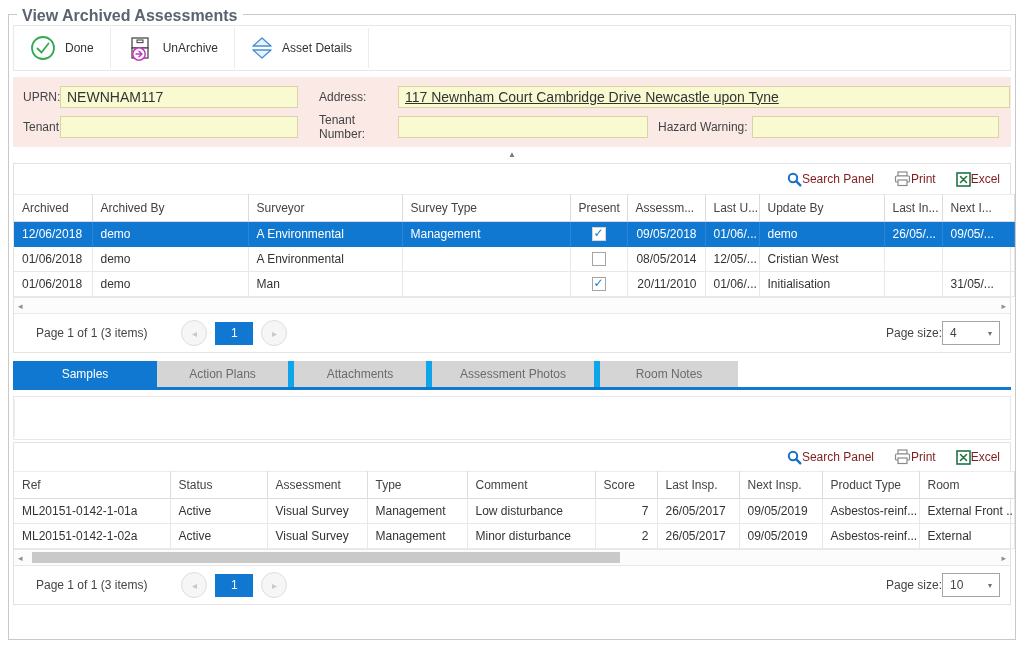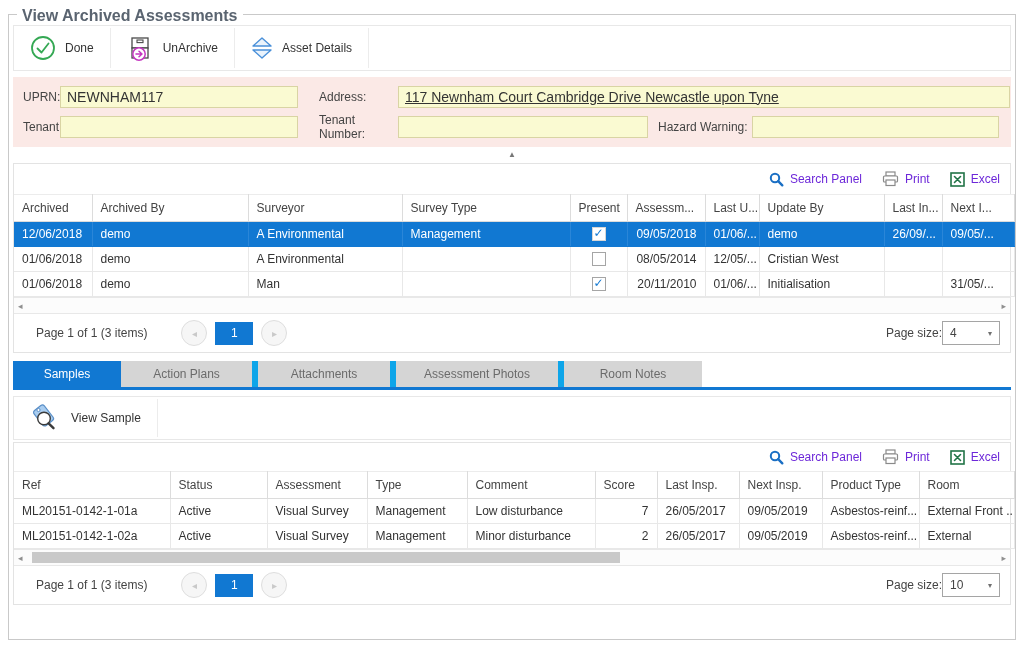--- a/index.html
+++ b/index.html
@@ -29,21 +29,21 @@
   .in-tenantnum { width:250px; }
   .lbl-hazard { width:104px; padding-left:10px; }
   .in-hazard { width:247px; }
 
   
   .splitter { height:14px; display:flex; align-items:center; justify-content:center; color:#777; font-size:8px; cursor:default; }
 
   
   .grid-panel { margin:2px 4px 0; border:1px solid #e3e3e3; background:#fff; }
   .grid-tools { height:30px; display:flex; align-items:center; justify-content:flex-end; gap:20px; padding:0 10px; }
-  .tool-link { display:flex; align-items:center; gap:6px; color:#6d28d9; cursor:default; }
+  .tool-link { display:flex; align-items:center; color:#7f1d1d; cursor:default; }
 
   table { border-collapse:collapse; table-layout:fixed; width:1000px; }
   th { font-weight:normal; text-align:left; color:#444; padding:5px 8px; height:27px; border-right:1px solid #dcdcdc; border-bottom:1px solid #dcdcdc; border-top:1px solid #ececec; overflow:hidden; white-space:nowrap; background:#fff; }
   th:first-child { border-left:none; }
   td { padding:4px 8px; height:25px; border-right:1px solid #e8e8e8; border-bottom:1px solid #e8e8e8; overflow:hidden; white-space:nowrap; color:#333; }
   tr.selected td { background:#1178d2; color:#fff; border-right-color:#2a86d8; border-bottom-color:#1178d2; }
   td.num { text-align:right; }
   td.center { text-align:center; }
 
   .checkbox { display:inline-block; width:14px; height:14px; background:#fff; border:1px solid #a5a5a5; position:relative; vertical-align:middle; }
@@ -61,21 +61,21 @@
   .pg-circle { width:26px; height:26px; border-radius:50%; border:1px solid #dedede; background:#f6f6f6; display:flex; align-items:center; justify-content:center; color:#c9c9c9; font-size:10px; }
   .pg-num { min-width:38px; height:23px; background:#1178d2; color:#fff; display:flex; align-items:center; justify-content:center; }
   .pager-right { margin-left:auto; display:flex; align-items:center; gap:0; }
   .pagesize-dd { width:58px; height:24px; border:1px solid #a5a5a5; background:#fff; display:flex; align-items:center; justify-content:space-between; padding:0 7px; }
   .dd-arrow { color:#707070; font-size:8px; }
 
   
   .tabs { margin:8px 4px 0; display:flex; height:26px; }
   .tab { display:flex; align-items:center; justify-content:center; background:#d5d5d5; color:#6b6b6b; border-right:6px solid #0ea5e9; cursor:default; }
   .tab.active { background:#1178d2; color:#fff; border-right:none; }
-  .t1{width:108px;} .t2{width:137px;} .t3{width:138px;} .t4{width:168px;} .t5{width:138px; border-right:none;}
+  .t1{width:144px;} .t2{width:137px;} .t3{width:138px;} .t4{width:168px;} .t5{width:138px; border-right:none;}
   .tab-line { margin:0 4px; height:3px; background:#1178d2; }
 
   
   .sample-bar { margin:6px 4px 0; height:44px; border:1px solid #e8e8e8; display:flex; align-items:stretch; background:#fff; }
 
   svg { display:block; }
 </style>
 </head>
 <body>
 
@@ -201,21 +201,21 @@
       <tbody>
         <tr class="selected">
           <td>12/06/2018</td>
           <td>demo</td>
           <td>A Environmental</td>
           <td>Management</td>
           <td class="center"><span class="checkbox checked"></span></td>
           <td class="num">09/05/2018</td>
           <td>01/06/...</td>
           <td>demo</td>
-          <td>26/09/...</td>
+          <td>26/05/...</td>
           <td>09/05/...</td>
         </tr>
         <tr>
           <td>01/06/2018</td>
           <td>demo</td>
           <td>A Environmental</td>
           <td></td>
           <td class="center"><span class="checkbox"></span></td>
           <td class="num">08/05/2014</td>
           <td>12/05/...</td>
@@ -265,33 +265,20 @@
   <div class="tabs">
     <div class="tab active t1">Samples</div>
     <div class="tab t2">Action Plans</div>
     <div class="tab t3">Attachments</div>
     <div class="tab t4">Assessment Photos</div>
     <div class="tab t5">Room Notes</div>
   </div>
   <div class="tab-line"></div>
 
   <div class="sample-bar">
-    <button class="tb-btn">
-      <span>
-        <svg width="32" height="30" viewBox="0 0 32 30">
-          <g transform="rotate(-38 13 11)">
-            <rect x="6" y="3" width="13" height="19" rx="2.5" fill="#a9cdf0" stroke="#5a8fc7" stroke-width="1.2"></rect>
-          </g>
-          <circle cx="8.5" cy="7" r="1.6" fill="#fff" stroke="#5a8fc7" stroke-width="1"></circle>
-          <circle cx="14" cy="15.5" r="6.3" fill="#fff" stroke="#3a3a3a" stroke-width="1.4"></circle>
-          <line x1="18.6" y1="20.3" x2="23.5" y2="25.2" stroke="#3a3a3a" stroke-width="2.4" stroke-linecap="round"></line>
-        </svg>
-      </span>
-      <span>View Sample</span>
-    </button>
     <div class="tb-sep"></div>
   </div>
 
   <div class="grid-panel">
     <div class="grid-tools" style="height:28px">
       <span class="tool-link">
         <span>
               <svg width="15" height="15" viewBox="0 0 15 15">
                 <circle cx="6" cy="6" r="4.2" fill="none" stroke="#1a6fc4" stroke-width="2"></circle>
                 <line x1="9.2" y1="9.2" x2="13.3" y2="13.3" stroke="#1a6fc4" stroke-width="2.4" stroke-linecap="round"></line>

